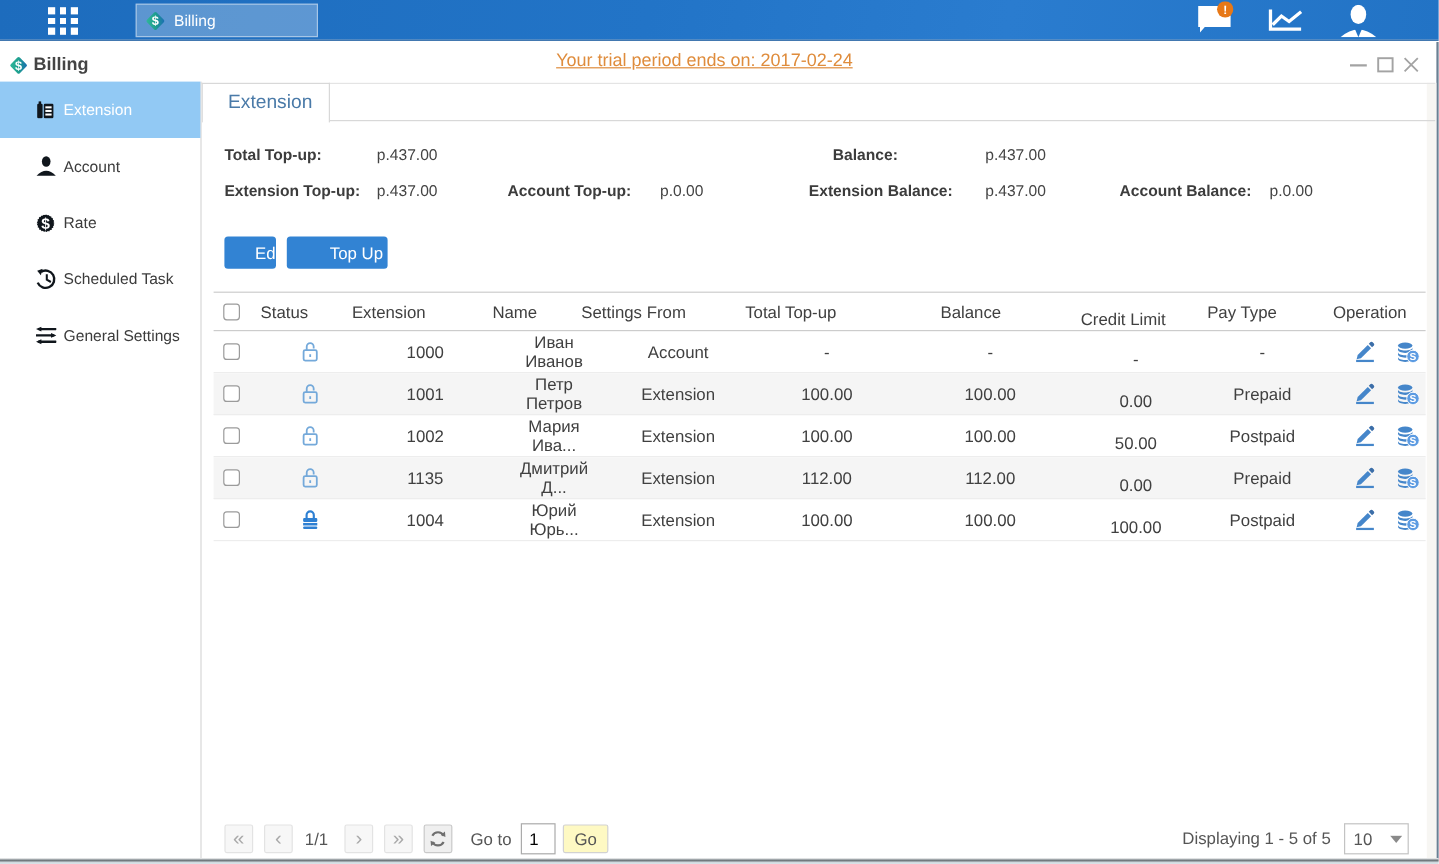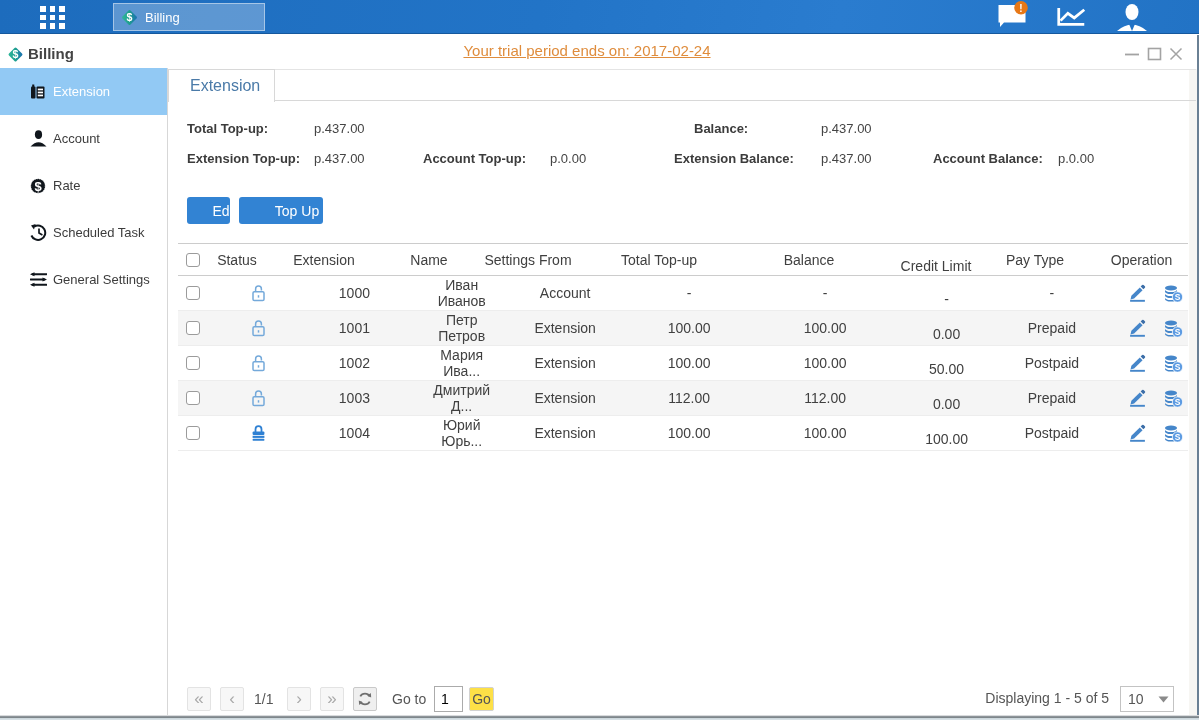--- a/index.html
+++ b/index.html
@@ -369,21 +369,21 @@
     <div class="c0">
         <div class="cb"></div>
       </div>
     <div class="c1"><svg width="17" height="18" viewBox="0 0 17 18">
           <g fill="none" stroke="#74a9da" stroke-width="1.5">
             <rect x="3" y="7.8" width="11" height="8.7" rx="1.3"></rect>
             <path d="M5.6 7.6 V4.9 a2.9 2.9 0 0 1 5.8 0 V6.4"></path>
             <path d="M8.5 11.2 v2.4"></path>
           </g>
         </svg></div>
-    <div class="c2">1003</div>
+    <div class="c2">1135</div>
       <div class="c3">Дмитрий Д...</div>
       <div class="c4">Extension</div>
     <div class="c5">112.00</div>
       <div class="c6">112.00</div>
       <div class="c7">0.00</div>
       <div class="c8">Prepaid</div>
     <div class="c9">
         <div class="opicons">
       <svg width="19" height="18" viewBox="0 0 18 17">
             <g fill="#4586ca">
@@ -461,21 +461,21 @@
           <path d="M2.3 9.6 a5.3 5.3 0 0 0 9.4 0"></path>
         </g>
         <g fill="#6f6f6f">
           <path d="M12.8 1 l0.4 4.4 l-4 -1.6 z"></path>
           <path d="M1.2 13 l-0.4 -4.4 l4 1.6 z"></path>
         </g>
       </svg>
     </div>
   <span class="abs" style="left:214px;top:5px">Go to</span>
   <input id="goinput" value="1" style="">
-  <div class="pbtn" style="left:291px;width:25px;color:#555;background:#fde047;border-color:#d2d2d2;font-size:14px">Go</div>
+  <div class="pbtn" style="left:291px;width:38px;color:#555;background:#fef9c3;border-color:#d2d2d2;font-size:14px">Go</div>
   <span id="displaying">Displaying 1 - 5 of 5</span>
   <div id="pagesize">
       <span style="margin-left:7px">10</span>
     <svg style="margin-left:14px" width="11" height="7" viewBox="0 0 11 7">
         <path d="M0.5 0.5 h10 l-5 6 z" fill="#8a8a8a"></path>
       </svg>
   </div>
 </div>
 
 <div id="rightstrip"></div>

